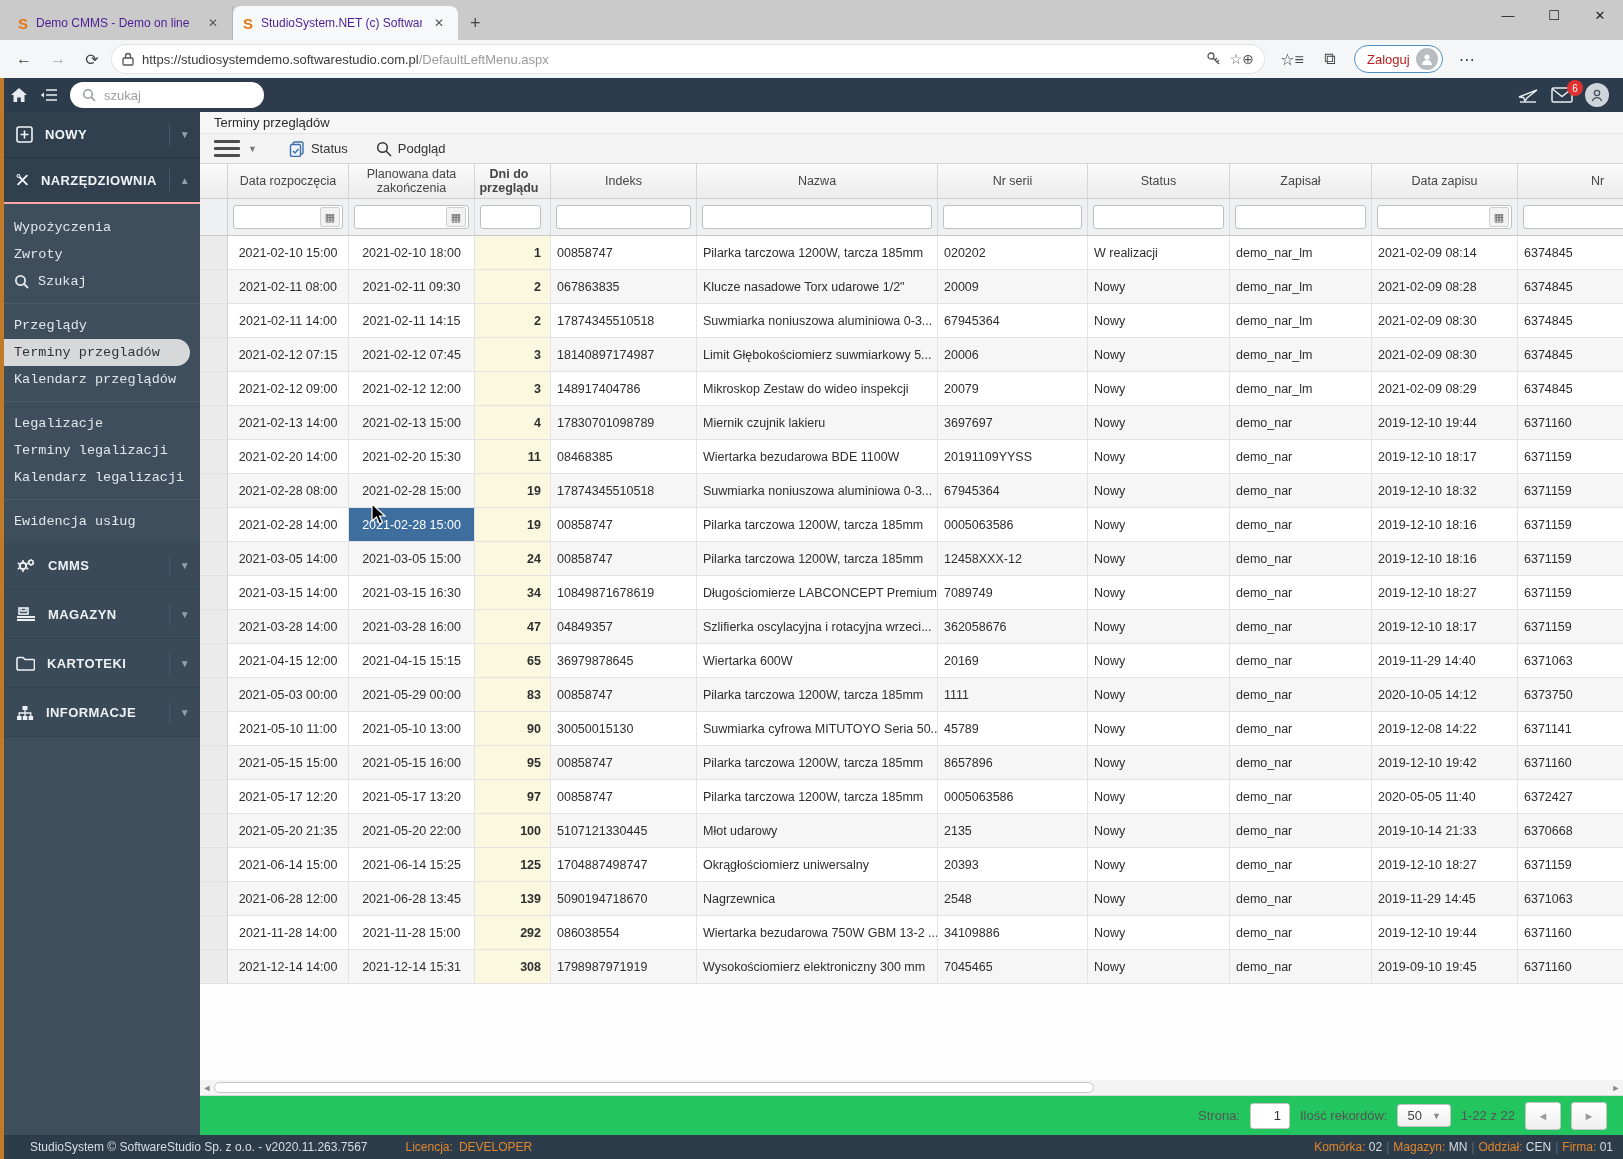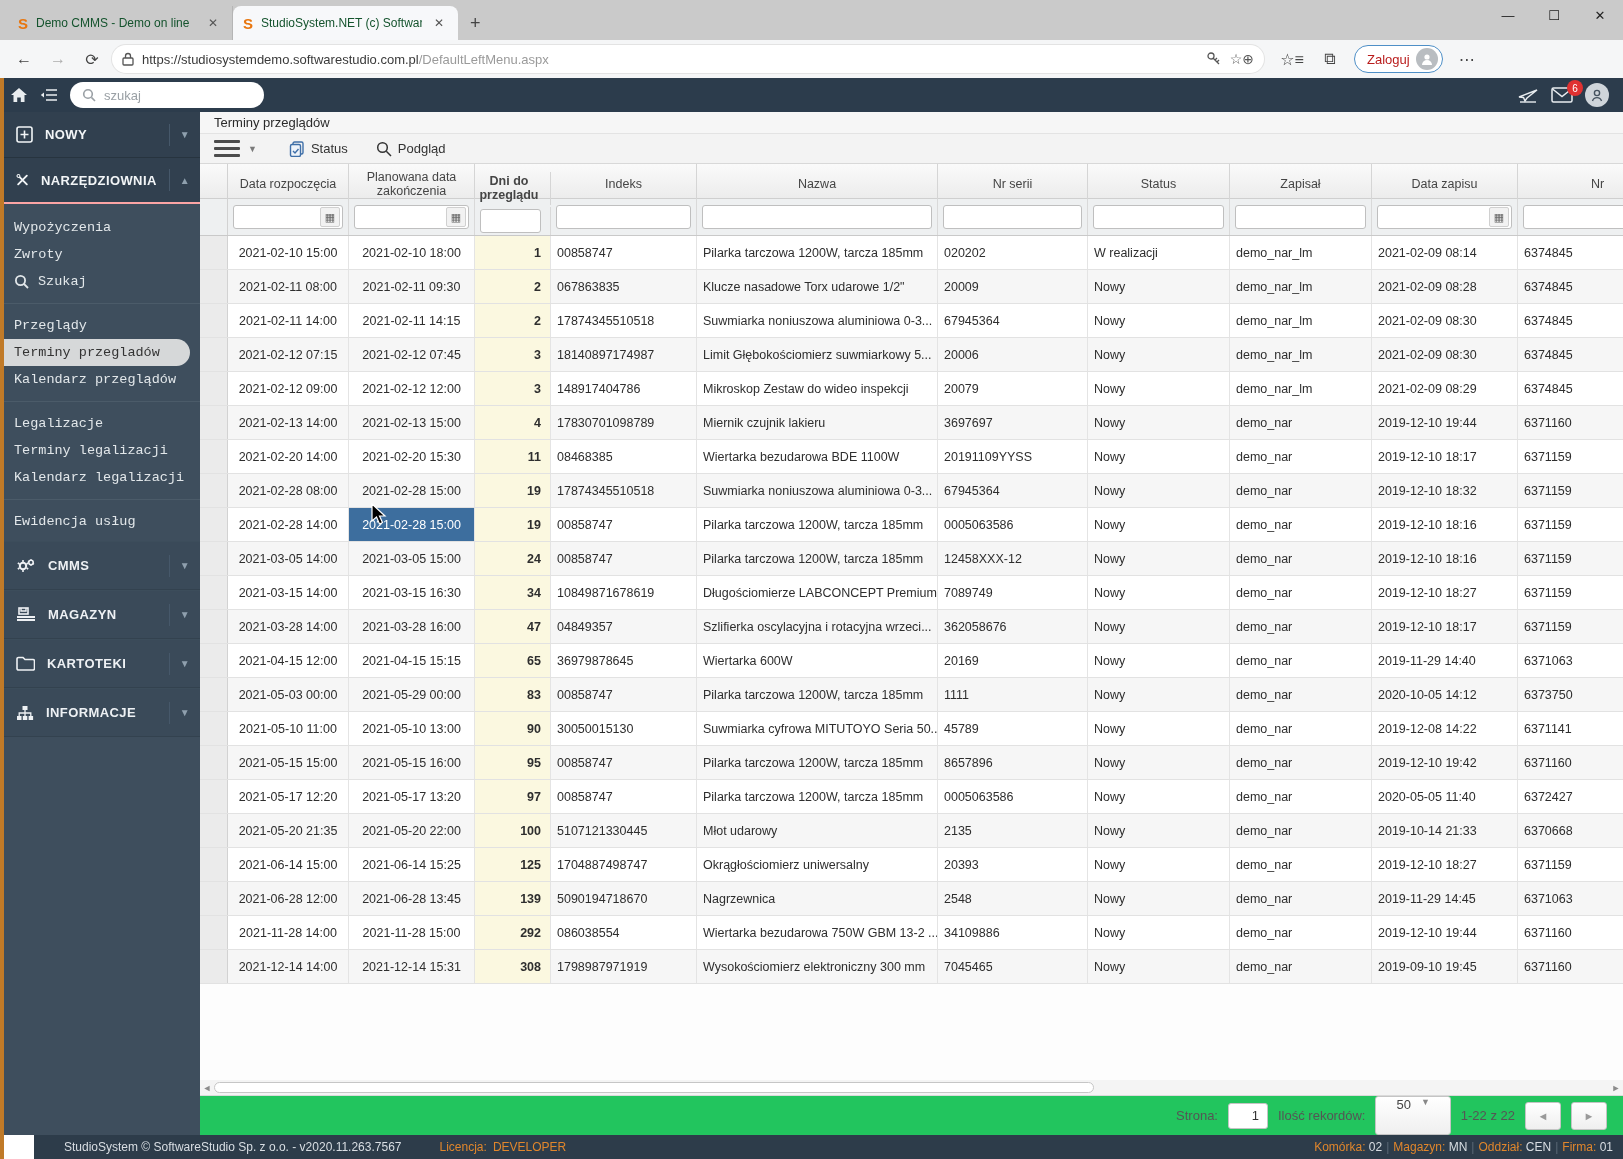--- a/index.html
+++ b/index.html
@@ -7,21 +7,21 @@
   body { font-family:"Liberation Sans","DejaVu Sans",sans-serif; font-size:13px; color:#333; background:#fff; position:relative; }
   .window { width:1623px; height:1159px; display:flex; flex-direction:column; position:relative; }
 
   
   .titlebar { height:40px; background:#cacaca; display:flex; align-items:flex-end; position:relative; flex:0 0 auto; }
   .tabs { display:flex; align-items:flex-end; height:40px; padding-left:8px; }
   .tab { display:flex; align-items:center; gap:8px; height:34px; width:225px; padding:0 10px; border-radius:8px 8px 0 0; overflow:hidden; }
   .tab.inactive { background:transparent; border-right:1px solid #b5b5b5; border-radius:0; }
   .tab.active { background:#f7f8fa; }
   .tab-favicon { color:#e8760e; font-weight:bold; font-size:15px; flex:0 0 auto; }
-  .tab-title { flex:1 1 auto; white-space:nowrap; overflow:hidden; font-size:12px; color:#14532d; }
+  .tab-title { flex:1 1 auto; white-space:nowrap; overflow:hidden; font-size:12px; color:#4c1d95; }
   .tab-close { color:#555; font-size:12px; padding:2px 4px; flex:0 0 auto; }
   .new-tab { font-size:18px; color:#444; padding:0 12px 6px 12px; }
   .win-controls { position:absolute; right:0; top:0; display:flex; }
   .win-btn { width:46px; height:30px; display:flex; align-items:center; justify-content:center; color:#222; font-size:13px; }
 
   
   .browser-toolbar { height:38px; background:#f5f6f7; display:flex; align-items:center; padding:0 10px; gap:6px; flex:0 0 auto; }
   .nav-ico { width:28px; height:28px; display:flex; align-items:center; justify-content:center; font-size:16px; color:#444; }
   .nav-ico.disabled { color:#adadad; }
   .addressbar { flex:0 0 auto; width:1152px; height:28px; background:#fff; border-radius:14px; display:flex; align-items:center; padding:0 10px; gap:8px; box-shadow:0 0 0 1px #e3e3e3; }
@@ -80,40 +80,40 @@
   .f-input { position:relative; width:100%; height:24px; background:#fff; border:1px solid #bfbfbf; border-radius:3px; display:flex; align-items:center; }
   .f-input .cal { margin-left:auto; width:20px; height:20px; margin-right:2px; background:#f2f2f2; border:1px solid #d0d0d0; border-radius:2px; display:flex; align-items:center; justify-content:center; font-size:11px; color:#666; }
   .g-body .g-row { height:34px; border-bottom:1px solid #e2e2e2; background:#fff; }
   .g-body .g-row:nth-child(even) { background:#f6f6f6; }
   .g-body .cell { display:flex; align-items:center; font-size:12.5px; color:#2e2e2e; border-right:1px solid #e4e4e4; padding:0 6px; white-space:nowrap; overflow:hidden; }
   .cell.c-ind { background:#ebebeb; border-right:1px solid #d2d2d2; }
   .g-head .cell.c-ind, .g-filter .cell.c-ind { background:transparent; }
   .cell.c-date { justify-content:center; }
   .cell.c-dni { background:#fbf8e0; justify-content:flex-end; font-weight:bold; padding-right:9px; }
   .cell.sel { background:#3d6e9e; color:#fff; }
-  .g-filter .cell.c-dni, .g-head .cell.c-dni { background:transparent;margin-top:8px; }
+  .g-filter .cell.c-dni, .g-head .cell.c-dni { background:transparent; }
   .g-filter .cell.c-dni { background:#eef0f1; }
 
   .below-grid { flex:1 1 auto; background:#fdfdfd; }
 
   
   .hscroll { height:15px; display:flex; align-items:center; background:#f4f4f4; flex:0 0 auto; }
   .hs-arrow { width:14px; text-align:center; font-size:9px; color:#8a8a8a; }
   .hs-thumb { width:880px; height:11px; background:#fff; border:1px solid #c6c6c6; border-radius:6px; }
   .hs-track { flex:1 1 auto; }
 
   
   .pagination { height:40px; background:#22c55e; border-top:1px solid #dadada; display:flex; align-items:center; justify-content:flex-end; gap:10px; padding:0 16px; flex:0 0 auto; font-size:13px; color:#555; }
   .pg-input { width:40px; height:26px; border:1px solid #c4c4c4; border-radius:3px; background:#fff; text-align:right; padding:0 8px; font-size:13px; color:#333; }
-  .pg-select { height:39px; border:1px solid #c4c4c4; border-radius:3px; background:linear-gradient(#fff,#efefef); display:flex; align-items:flex-start; gap:10px; padding:0 20px; color:#444; }
+  .pg-select { height:23px; border:1px solid #c4c4c4; border-radius:3px; background:linear-gradient(#fff,#efefef); display:flex; align-items:center; gap:10px; padding:0 9px; color:#444; }
   .pg-select .chev { font-size:9px; color:#888; }
   .pg-btn { width:36px; height:28px; border:1px solid #c4c4c4; border-radius:3px; background:linear-gradient(#fff,#efefef); display:flex; align-items:center; justify-content:center; color:#9a9a9a; font-size:11px; }
 
   
-  .statusbar { height:24px; background:#2d3c4a; display:flex; align-items:center; padding:0 10px 0 30px; font-size:12px; color:#d9dee3; gap:6px; flex:0 0 auto;margin-left:34px; }
+  .statusbar { height:24px; background:#2d3c4a; display:flex; align-items:center; padding:0 10px 0 30px; font-size:12px; color:#d9dee3; gap:6px; flex:0 0 auto; }
   .statusbar .orange { color:#e0862c; }
   .statusbar .spacer { flex:1 1 auto; }
   .sb-sep { color:#5b6a77; padding:0 4px; }
 
   
   .cursor { position:absolute; left:371px; top:503px; z-index:99; pointer-events:none; }
 
   svg { display:block; }
 </style>
 </head>

